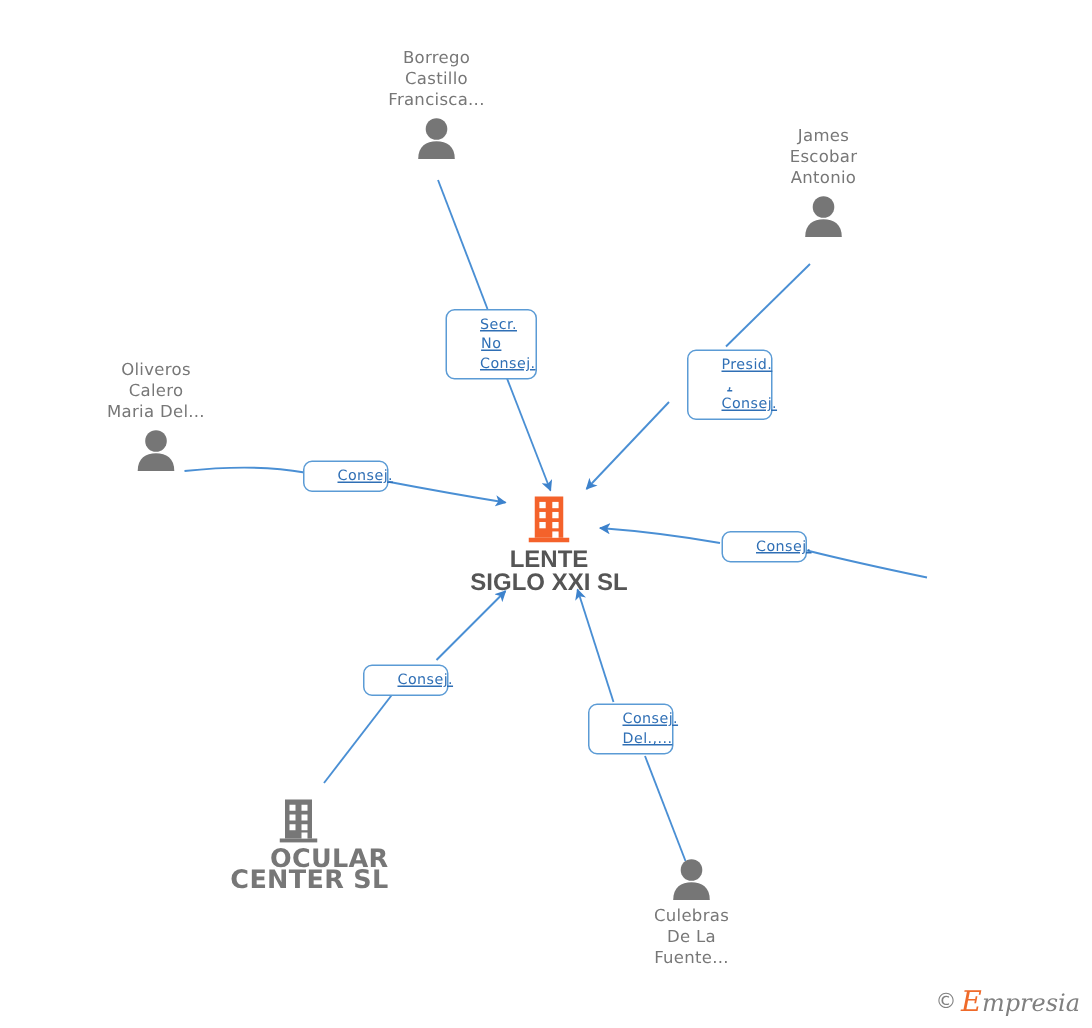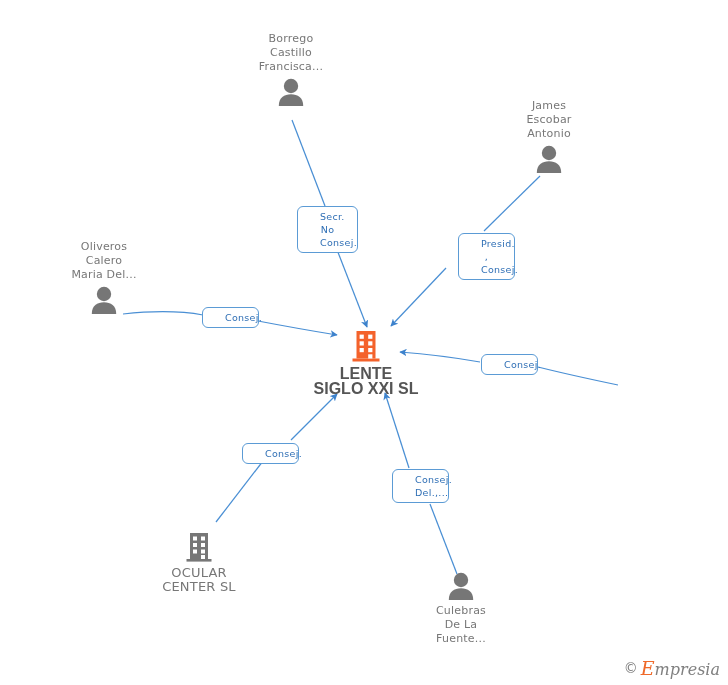--- a/index.html
+++ b/index.html
@@ -46,24 +46,25 @@
   .node.company .node-label {
     font-family: "Liberation Sans", sans-serif;
     font-weight: bold;
     font-size: 16px;
     color: #555555;
     line-height: 15px;
     letter-spacing: 0px;
   }
   .node.subsidiary .node-label {
     font-family: "DejaVu Sans", sans-serif;
-    font-weight: normal;
-    font-size: 13px;
+    font-weight: bold;
+    font-size: 17px;
     color: #777777;
     line-height: 14px;
+    text-align: right;
   }
   .node.label-above .node-label {
     margin-bottom: 4px;
   }
   .node.label-below .node-label {
     margin-top: 4px;
   }
   .edge-label {
     position: absolute;
     box-sizing: border-box;
@@ -71,20 +72,21 @@
     border-radius: 6px;
     background: #ffffff;
     color: #2f6fb5;
     font-family: "DejaVu Sans", sans-serif;
     font-size: 9.5px;
     line-height: 13px;
     text-align: center;
     padding: 3px 22px;
     white-space: pre-line;
     letter-spacing: 0.3px;
+    text-decoration: underline;
   }
   #watermark {
     position: absolute;
     right: 8px;
     bottom: 6px;
     display: flex;
     align-items: center;
     gap: 3px;
   }
   #watermark .copy {
@@ -140,21 +142,21 @@
 Castillo
 Francisca...</span>
     <span class="icon-wrap">
       <svg width="30" height="28" viewBox="0 0 30 28" xmlns="http://www.w3.org/2000/svg">
         <circle cx="15" cy="8" r="7.2" fill="#767676"></circle>
         <path d="M 2.8 28 C 2.8 19.5 8.2 16.2 15 16.2 C 21.8 16.2 27.2 19.5 27.2 28 Z" fill="#767676"></path>
       </svg>
     </span>
   </div>
 
-  <div class="node label-above" style="left:489px; top:99px;">
+  <div class="node label-above" style="left:489px; top:84px;">
     <span class="node-label">James
 Escobar
 Antonio</span>
     <span class="icon-wrap">
       <svg width="30" height="28" viewBox="0 0 30 28" xmlns="http://www.w3.org/2000/svg">
         <circle cx="15" cy="8" r="7.2" fill="#767676"></circle>
         <path d="M 2.8 28 C 2.8 19.5 8.2 16.2 15 16.2 C 21.8 16.2 27.2 19.5 27.2 28 Z" fill="#767676"></path>
       </svg>
     </span>
   </div>

